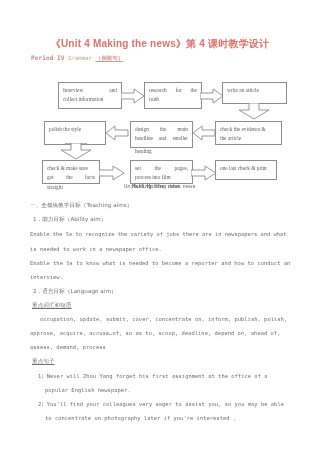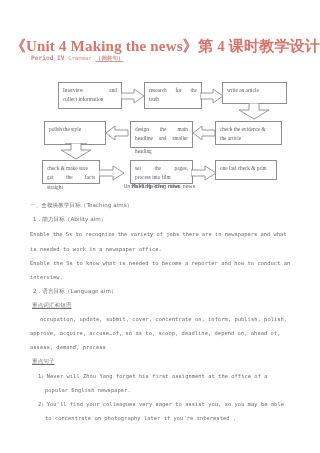--- a/index.html
+++ b/index.html
@@ -22,23 +22,23 @@
     width: 320px;
     height: 453px;
     background: #fff;
   }
 
   
   .doc-title {
     position: absolute;
     left: 0; top: 37px;
     width: 320px;
-    text-align: right;
-    font-family: Liberation Serif, serif;
-    font-size: 15px;
+    text-align: center;
+    font-family: Liberation Sans, sans-serif;
+    font-size: 10px;
     font-weight: bold;
     color: #d9736b;
     letter-spacing: 0.2px;
     white-space: nowrap;
   }
 
   .period-line {
     position: absolute;
     left: 31px; top: 54px;
     font-family: "DejaVu Sans Mono", monospace;

